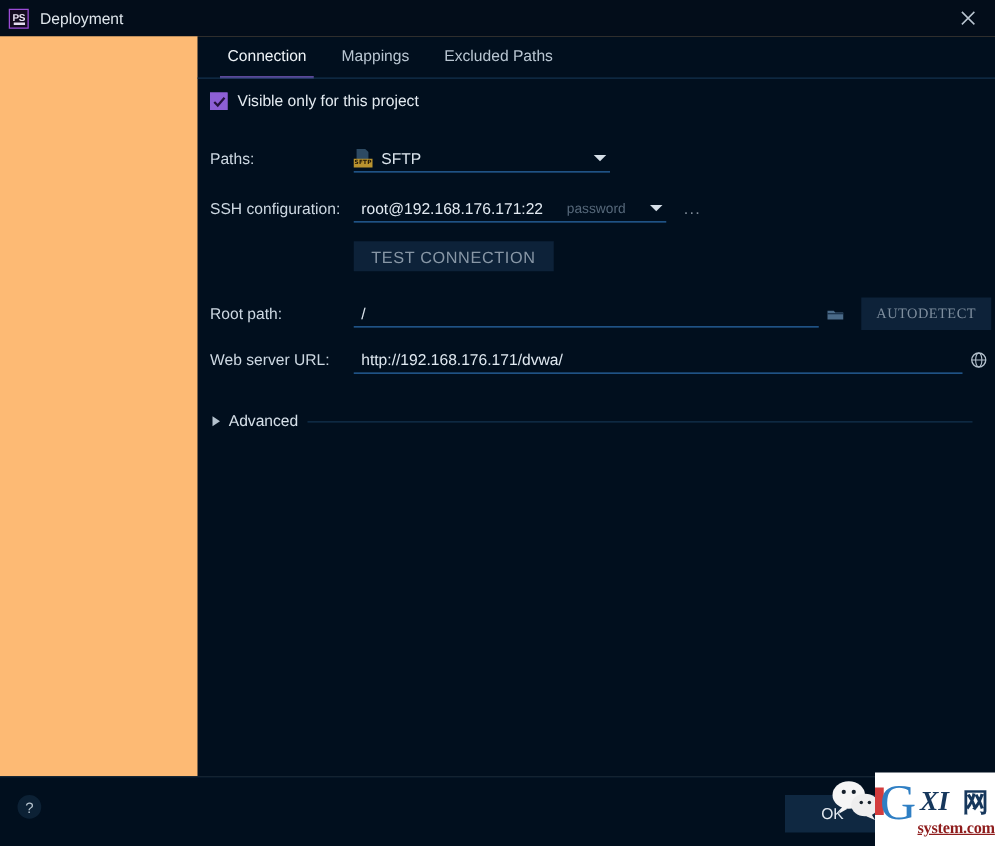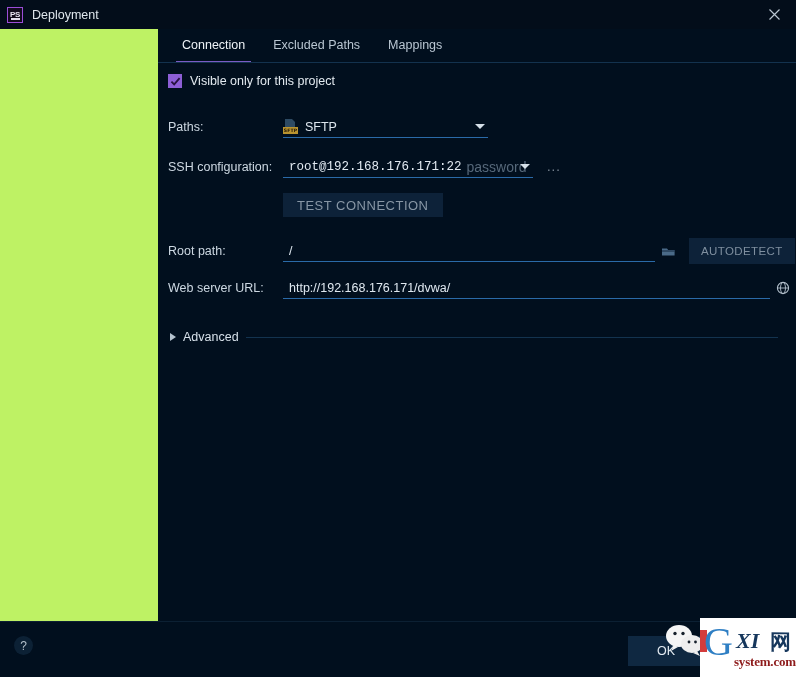--- a/index.html
+++ b/index.html
@@ -5,21 +5,21 @@
   * { box-sizing: border-box; margin: 0; padding: 0; }
   html, body {
     width: 796px; height: 677px;
     background: #01101f;
     font-family: "Liberation Sans", sans-serif;
     overflow: hidden;
   }
   .window {
     position: relative;
     width: 796px; height: 677px;
-    background: #bef264;
+    background: #fdba74;
     color: #c8d4de;
     border-radius: 22px;
   }
 
   
   .titlebar {
     position: absolute; left: 0; top: 0;
     width: 796px; height: 29px;
     background: #030d1a;
     display: flex; align-items: center;
@@ -181,22 +181,22 @@
     border-top: 5px solid #d5dfe8;
   }
   .combo-ssh {
     position: relative;
     width: 250px; height: 22px;
     border-bottom: 1.5px solid #2a6aa8;
     display: flex; align-items: center;
     padding-left: 6px;
     cursor: pointer;
   }
-  .combo-ssh .ssh-val { font-size: 12.5px; color: #e2eaf2; font-family: Liberation Mono, monospace; }
-  .combo-ssh .ssh-auth { font-size: 14px; color: #56687a; margin-left: 5px; }
+  .combo-ssh .ssh-val { font-size: 12.5px; color: #e2eaf2; }
+  .combo-ssh .ssh-auth { font-size: 11px; color: #56687a; margin-left: 19px; }
   .dots-btn {
     margin-left: 14px;
     color: #7f8b98;
     font-size: 13px;
     letter-spacing: 1px;
     cursor: pointer;
     line-height: 10px;
   }
 
   .btn-flat {
@@ -232,21 +232,21 @@
   .icon-btn svg { display: block; }
 
   .autodetect {
     height: 26px;
     padding: 0 12px;
     background: #0d2239;
     border: none;
     color: #7f8f9f;
     font-size: 11.5px;
     letter-spacing: 0.4px;
-    font-family: Liberation Sans, sans-serif;
+    font-family: Liberation Serif, serif;
     margin-left: 8px;
     cursor: pointer;
   }
 
   .advanced-row {
     display: flex; align-items: center;
     padding-left: 12px;
     margin-top: 28px;
     gap: 7px;
   }
@@ -324,20 +324,21 @@
     font-family: "DejaVu Sans", sans-serif;
     font-weight: bold;
     font-size: 21px; color: #16375c;
   }
   .wm-sub {
     position: absolute; left: 34px; top: 36px;
     font-family: "Liberation Serif", serif;
     font-weight: bold;
     font-size: 13px; color: #8e1c1c;
     letter-spacing: -0.2px;
+    text-decoration: underline;
   }
 </style>
 </head>
 <body>
 
 <div class="window">
 
   <div class="titlebar">
     <div class="app-icon">PS</div>
     <div class="title-text">Deployment</div>
@@ -346,22 +347,22 @@
         <path d="M1.5 1.5 L11.5 11.5 M11.5 1.5 L1.5 11.5" stroke="#b9c5d1" stroke-width="1.2" fill="none"></path>
       </svg>
     </div>
   </div>
 
 
   <div class="content">
 
     <div class="tabs">
       <div class="tab active">Connection</div>
+      <div class="tab">Mappings</div>
       <div class="tab">Excluded Paths</div>
-      <div class="tab">Mappings</div>
       <div class="tab-underline"></div>
     </div>
 
     <div class="panel">
 
       <div class="checkbox-row">
         <span class="cbx">
           <svg width="11" height="11" viewBox="0 0 11 11">
             <path d="M1.4 5.6 L4.2 8.4 L9.6 2.2" stroke="#26123f" stroke-width="1.8" fill="none"></path>
           </svg>

